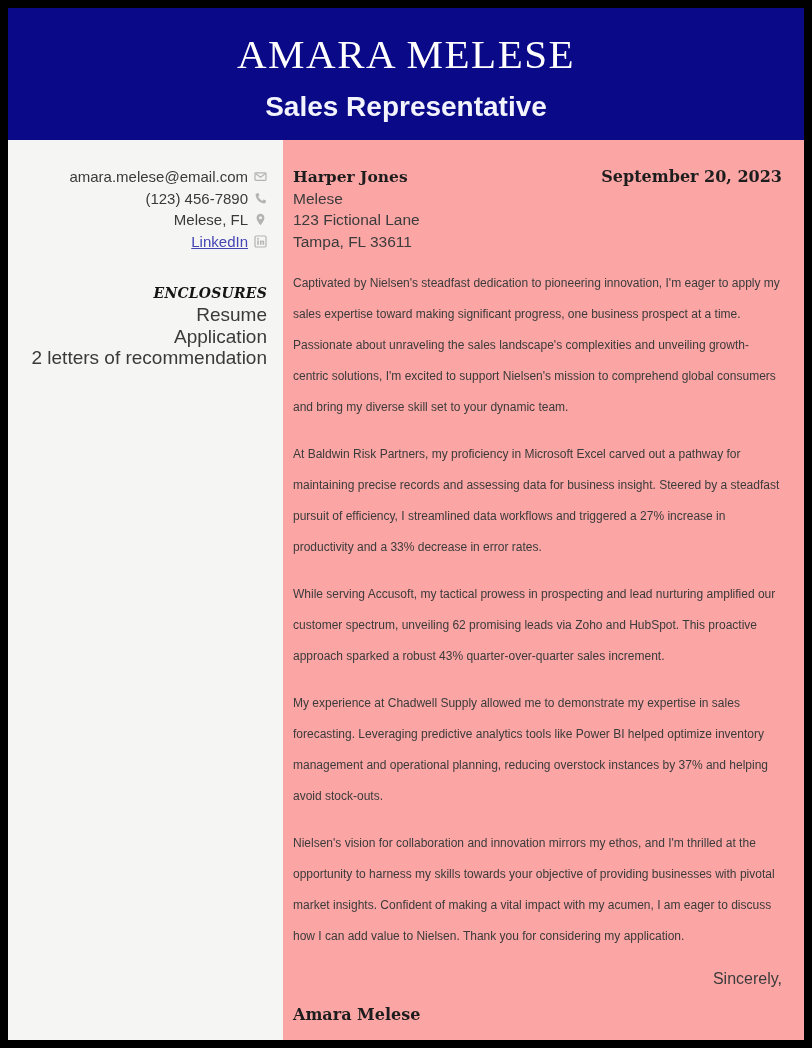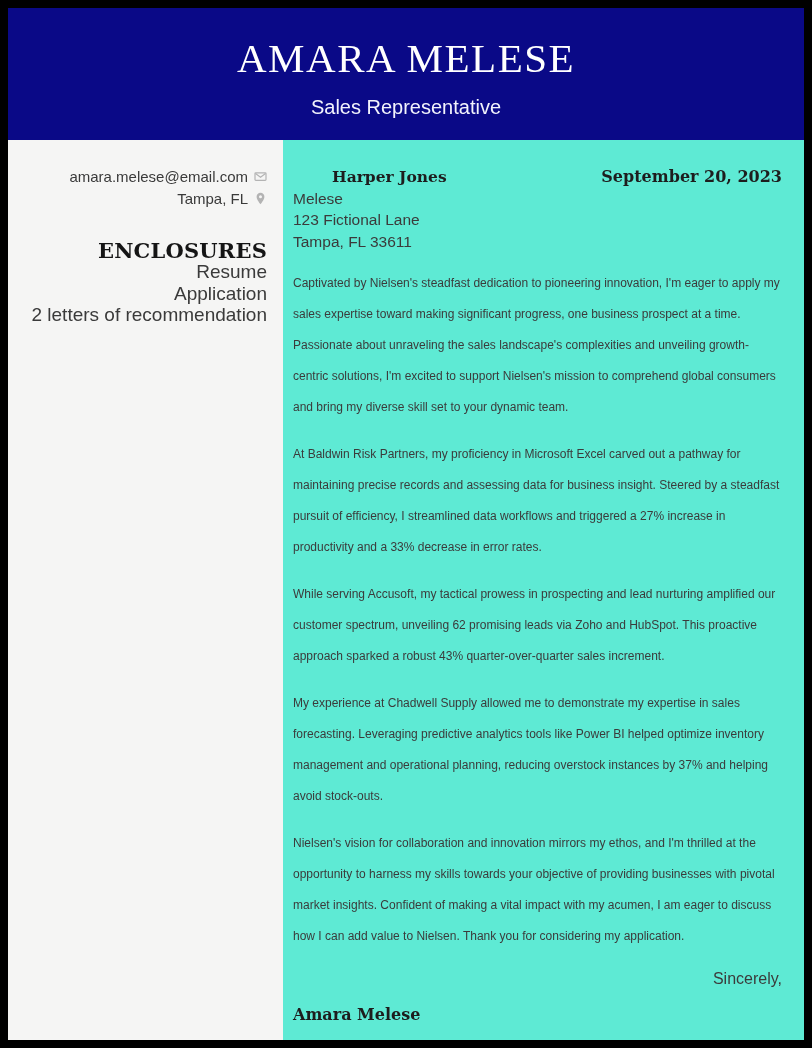--- a/index.html
+++ b/index.html
@@ -5,71 +5,72 @@
   html,body { margin:0; padding:0; }
   body {
     width:812px; height:1048px;
     background:#000;
     position:relative;
     font-family:"Liberation Sans", sans-serif;
     overflow:hidden;
   }
   .page {
     position:absolute; left:8px; top:8px; width:796px; height:1032px;
-    background:#5eead4;
+    background:#fca5a5;
     display:flex; flex-direction:column;
   }
   
   .header {
     flex:none; height:132px;
     background:#0a0987;
     display:flex; flex-direction:column; align-items:center; justify-content:center;
     gap:18px; padding-top:6px; box-sizing:border-box;
   }
   .header-name {
     font-family:"Liberation Serif", serif;
     font-size:41px; line-height:1; color:#ffffff;
     letter-spacing:1.5px; font-weight:400;
   }
   .header-title {
-    font-size:20px; line-height:1; color:#f2f3fc; font-weight:400;
+    font-size:28px; line-height:1; color:#f2f3fc; font-weight:700;
   }
   
   .content { flex:1; display:flex; min-height:0; }
   .sidebar {
     width:275px; flex:none; box-sizing:border-box;
     background:#f5f5f4;
     padding:26px 16px 0 20px;
     text-align:right;
   }
   .contact-row {
     display:flex; justify-content:flex-end; align-items:center; gap:6px;
     font-size:15px; line-height:21.5px; color:#3a3a3a;
   }
   .contact-row .icon { flex:none; width:13px; height:13px; display:inline-flex; }
   .link {
     color:#4444b3; text-decoration:underline; cursor:pointer;
   }
   .enclosures-heading {
     margin-top:31px;
     font-family:"DejaVu Serif", serif;
-    font-weight:700; font-size:21px; line-height:21px; color:#151515;
+    font-weight:700; font-size:14px; line-height:21px; color:#151515;
     letter-spacing:0.2px;
+    font-style:italic;
   }
   .enclosure-item { font-size:19px; line-height:21.5px; color:#3a3a3a; }
   
   .main {
     flex:1; box-sizing:border-box;
     padding:26px 22px 0 10px;
     color:#3b3b3b;
   }
   .recipient-date { display:flex; justify-content:space-between; align-items:flex-start; }
   .recipient { font-size:15.5px; line-height:21.5px; }
   .recipient-name {
-    font-family:"DejaVu Serif", serif; font-weight:700; color:#1d1d1d; font-size:15.5px;margin-left:39px;
+    font-family:"DejaVu Serif", serif; font-weight:700; color:#1d1d1d; font-size:15.5px;
   }
   .letter-date {
     font-family:"DejaVu Serif", serif; font-weight:700; color:#1d1d1d;
     font-size:16px; line-height:21.5px; 
   }
   .salutation {
     margin-top:28px;
     font-family:"DejaVu Serif", serif; font-weight:700; color:#1d1d1d;
     font-size:16px; line-height:22px;
   }
@@ -102,30 +103,49 @@
       <div class="contact-row">
         <span>amara.melese@email.com</span>
         <span class="icon">
           <svg viewBox="0 0 13 13">
               <rect x="1" y="2.8" width="11" height="7.6" rx="0.8" fill="none" stroke="#b3b3b3" stroke-width="1.2"></rect>
               <path d="M1.5 3.5 L6.5 7.2 L11.5 3.5" fill="none" stroke="#b3b3b3" stroke-width="1.1"></path>
             </svg>
         </span>
       </div>
 
+      <div class="contact-row">
+        <span>(123) 456-7890</span>
+        <span class="icon">
+          <svg viewBox="0 0 13 13">
+              <path d="M3.2 1.2 C2.2 1.2 1.5 2 1.6 3 C2.1 7.4 5.6 10.9 10 11.4 C11 11.5 11.8 10.8 11.8 9.8 L11.8 8.3 L9.4 7.6 L8.4 8.9 C6.7 8.1 4.9 6.3 4.1 4.6 L5.4 3.6 L4.7 1.2 Z" fill="#b3b3b3"></path>
+            </svg>
+        </span>
+      </div>
 
       <div class="contact-row">
-        <span>Tampa, FL</span>
+        <span>Melese, FL</span>
         <span class="icon">
           <svg viewBox="0 0 13 13">
               <path fill-rule="evenodd" d="M6.5 0.8 C4.3 0.8 2.6 2.5 2.6 4.7 C2.6 7.6 6.5 12.2 6.5 12.2 C6.5 12.2 10.4 7.6 10.4 4.7 C10.4 2.5 8.7 0.8 6.5 0.8 Z M6.5 6.2 A1.5 1.5 0 1 1 6.5 3.2 A1.5 1.5 0 0 1 6.5 6.2 Z" fill="#b3b3b3"></path>
             </svg>
         </span>
       </div>
 
+      <div class="contact-row">
+        <span class="link">LinkedIn</span>
+        <span class="icon">
+          <svg viewBox="0 0 13 13">
+              <rect x="1" y="1" width="11" height="11" rx="1.2" fill="none" stroke="#b3b3b3" stroke-width="1.2"></rect>
+              <rect x="3.2" y="5.4" width="1.6" height="4.4" fill="#b3b3b3"></rect>
+              <rect x="3.2" y="3" width="1.6" height="1.6" fill="#b3b3b3"></rect>
+              <path d="M6 9.8 L6 5.4 L7.5 5.4 L7.5 6 C7.9 5.5 8.5 5.3 9 5.4 C9.8 5.5 10.2 6.1 10.2 7 L10.2 9.8 L8.6 9.8 L8.6 7.3 C8.6 6.8 8.4 6.6 8 6.6 C7.6 6.6 7.5 6.9 7.5 7.3 L7.5 9.8 Z" fill="#b3b3b3"></path>
+            </svg>
+        </span>
+      </div>
 
       <div class="enclosures-heading">ENCLOSURES</div>
       <div class="enclosure-item">Resume</div>
       <div class="enclosure-item">Application</div>
       <div class="enclosure-item">2 letters of recommendation</div>
     </div>
 
     <div class="main">
 
       <div class="recipient-date">

